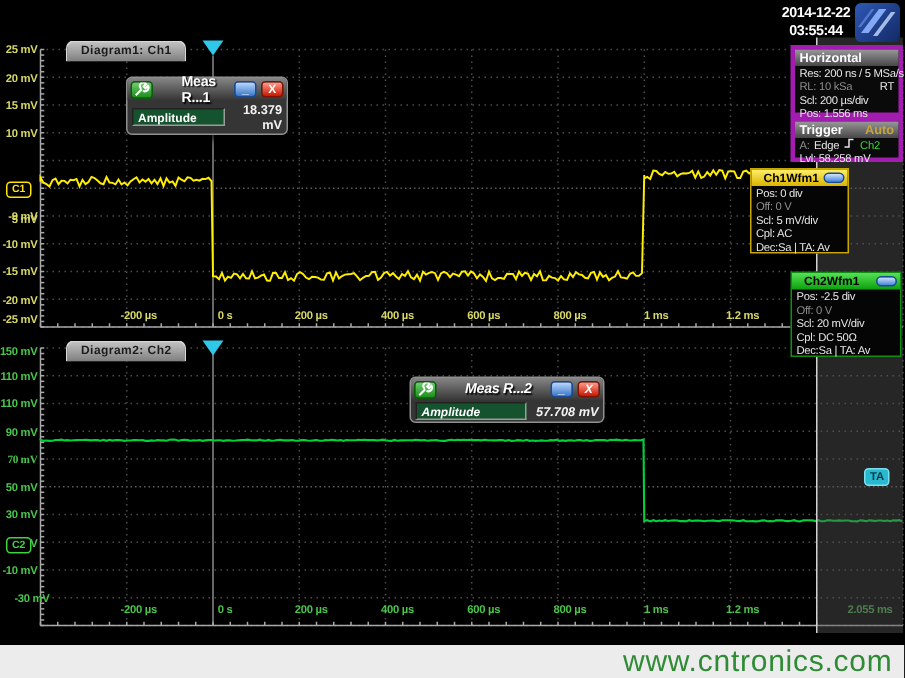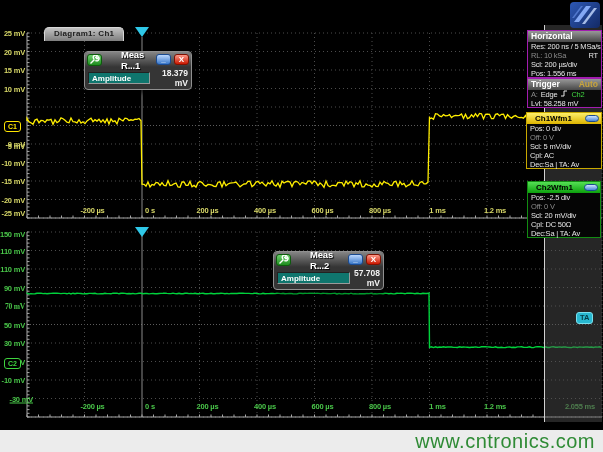--- a/index.html
+++ b/index.html
@@ -29,21 +29,21 @@
   .ta-badge { position:absolute; z-index:3; background:#28b8d0; color:#043c46; font-size:7.5px;
     font-weight:bold; border-radius:3px; padding:0 3px; line-height:10px; border:1px solid #7ae0ee; }
 
   
   .datetime { position:absolute; left:519px; top:3px; width:50px; z-index:5; color:#fff;
     font-size:9.5px; font-weight:bold; text-align:center; line-height:12px; letter-spacing:-0.3px; }
   .rs-logo { position:absolute; left:570px; top:2px; width:30px; height:26px; z-index:5;
     border-radius:4px; background:linear-gradient(135deg,#2d58b4 0%,#132a66 100%); overflow:hidden; }
   .rs-logo svg { display:block; }
 
-  .box { position:absolute; z-index:5; background:#0a0a0a; border:1px solid #a21caf; }
+  .box { position:absolute; z-index:5; background:#0a0a0a; border:3px solid #a21caf; }
   .box-header { height:11px; background:linear-gradient(#989898,#474747); color:#fff;
     font-weight:bold; font-size:8.5px; line-height:11px; padding:0 3px; display:flex;
     justify-content:space-between; align-items:center; }
   .box-row { font-size:7.5px; font-weight:normal; color:#e6e6e6; padding:0 3px; height:9px;
     line-height:9px; display:flex; justify-content:space-between; align-items:flex-end;
     letter-spacing:-0.2px; white-space:nowrap; }
   .box-row .dim { color:#8c8c8c; }
   .auto-mode { color:#c8a43c; }
   .trig-src { color:#3fd43f; }
   .trig-line { display:flex; gap:3px; justify-content:flex-start; }
@@ -66,21 +66,21 @@
   .popup-title-text { color:#fff; font-weight:bold; font-size:9.5px; flex:1;
     text-shadow:1px 1px 1px #000; letter-spacing:-0.2px;padding-left:16px; }
   .wrench-icon { width:15px; height:12px; border-radius:3px;
     background:linear-gradient(#6ed06e,#1e8c1e); border:1px solid #0c5c0c;
     display:flex; align-items:center; justify-content:center; }
   .btn-min, .btn-close { width:15px; height:11px; border-radius:3px; color:#fff; font-size:8px;
     font-weight:bold; text-align:center; line-height:10px; }
   .btn-min { background:linear-gradient(#bcd8ff,#3a78c8); border:1px solid #1a4a90; }
   .btn-close { background:linear-gradient(#ff9a8a,#c81800); border:1px solid #801000; }
   .meas-body { display:flex; align-items:center; gap:4px; padding:1px 3px; }
-  .meas-field { background:#0f766e; border-top:1px solid #222; border-left:1px solid #222;
+  .meas-field { background:#14532d; border-top:1px solid #222; border-left:1px solid #222;
     border-bottom:1px solid #9a9a9a; border-right:1px solid #9a9a9a; color:#fff; font-size:8px;
     font-weight:bold; height:12px; line-height:11px; padding:0 3px; width:62px; }
   .meas-value { color:#f2f2f2; font-size:8.5px; font-weight:bold; flex:1; text-align:right; }
 
   .watermark-bar { position:absolute; left:0; top:430px; width:603px; height:22px; z-index:10;
     background:#ececec; display:flex; align-items:center; justify-content:flex-end;
     padding-right:8px; }
   .watermark-text { color:#2f8b35; font-size:20px; letter-spacing:0.5px; }
 </style>
 </head>
@@ -329,20 +329,21 @@
       <line x1="533" y1="414.5" x2="533" y2="417" stroke="#a8a8a8" stroke-width="1"></line>
       <line x1="544.5" y1="414.5" x2="544.5" y2="417" stroke="#a8a8a8" stroke-width="1"></line>
       <path d="M27.0,121.1 L27.0,118.4 L29.0,121.8 L31.0,122.8 L33.0,124.3 L35.0,120.1 L37.0,119.1 L39.0,122.8 L41.0,120.5 L43.0,120.6 L45.0,122.3 L47.0,119.8 L49.0,120.1 L51.0,119.3 L53.0,124.3 L55.0,119.9 L57.0,122.7 L59.0,121.3 L61.0,117.9 L63.0,118.7 L65.0,120.3 L67.0,122.2 L69.0,122.8 L71.0,118.0 L73.0,121.7 L75.0,121.9 L77.0,122.9 L79.0,119.7 L81.0,123.0 L83.0,121.7 L85.0,123.6 L87.0,120.9 L89.0,119.5 L91.0,118.2 L93.0,121.6 L95.0,119.7 L97.0,121.1 L99.0,119.3 L101.0,122.2 L103.0,119.9 L105.0,122.7 L107.0,118.9 L109.0,124.0 L111.0,118.9 L113.0,121.7 L115.0,120.9 L117.0,123.9 L119.0,118.3 L121.0,119.8 L123.0,120.9 L125.0,118.2 L127.0,118.6 L129.0,120.4 L131.0,119.8 L133.0,120.4 L135.0,119.2 L137.0,119.4 L139.0,118.5 L141.0,120.8 L142.0,184.0 L142.0,184.1 L144.0,184.3 L146.0,186.1 L148.0,182.0 L150.0,187.0 L152.0,184.5 L154.0,185.2 L156.0,182.4 L158.0,182.9 L160.0,185.5 L162.0,182.7 L164.0,185.5 L166.0,185.7 L168.0,180.8 L170.0,185.6 L172.0,185.1 L174.0,183.8 L176.0,183.0 L178.0,187.0 L180.0,187.2 L182.0,181.9 L184.0,182.0 L186.0,185.3 L188.0,185.3 L190.0,181.4 L192.0,186.7 L194.0,185.4 L196.0,187.1 L198.0,182.7 L200.0,181.4 L202.0,182.6 L204.0,185.0 L206.0,186.1 L208.0,184.5 L210.0,184.7 L212.0,185.1 L214.0,186.4 L216.0,186.5 L218.0,182.2 L220.0,181.8 L222.0,187.0 L224.0,181.6 L226.0,185.7 L228.0,184.0 L230.0,183.1 L232.0,182.8 L234.0,182.7 L236.0,182.1 L238.0,184.3 L240.0,186.8 L242.0,185.2 L244.0,184.0 L246.0,183.9 L248.0,181.4 L250.0,181.2 L252.0,186.6 L254.0,185.1 L256.0,182.1 L258.0,181.3 L260.0,183.7 L262.0,182.1 L264.0,184.3 L266.0,186.0 L268.0,182.7 L270.0,183.9 L272.0,180.8 L274.0,184.9 L276.0,186.1 L278.0,183.1 L280.0,187.2 L282.0,181.2 L284.0,183.0 L286.0,181.9 L288.0,181.3 L290.0,182.1 L292.0,186.6 L294.0,182.3 L296.0,181.3 L298.0,182.2 L300.0,184.8 L302.0,182.4 L304.0,183.1 L306.0,184.1 L308.0,181.1 L310.0,180.9 L312.0,183.7 L314.0,180.9 L316.0,182.3 L318.0,185.6 L320.0,183.0 L322.0,184.6 L324.0,187.3 L326.0,181.1 L328.0,185.6 L330.0,186.7 L332.0,185.3 L334.0,185.3 L336.0,185.9 L338.0,182.5 L340.0,182.7 L342.0,182.6 L344.0,186.1 L346.0,181.1 L348.0,184.0 L350.0,181.7 L352.0,182.5 L354.0,186.7 L356.0,182.7 L358.0,184.2 L360.0,180.9 L362.0,186.9 L364.0,186.9 L366.0,183.9 L368.0,185.1 L370.0,185.4 L372.0,187.1 L374.0,184.0 L376.0,186.3 L378.0,186.6 L380.0,182.2 L382.0,184.7 L384.0,181.4 L386.0,182.9 L388.0,183.3 L390.0,185.2 L392.0,185.6 L394.0,181.9 L396.0,181.3 L398.0,186.4 L400.0,181.6 L402.0,184.6 L404.0,183.4 L406.0,186.8 L408.0,185.3 L410.0,184.4 L412.0,180.8 L414.0,184.9 L416.0,185.2 L418.0,185.8 L420.0,182.5 L422.0,181.6 L424.0,183.9 L426.0,183.8 L428.0,182.1 L429.5,116.6 L429.5,118.9 L431.5,117.9 L433.5,119.3 L435.5,113.7 L437.5,114.0 L439.5,115.9 L441.5,116.8 L443.5,114.6 L445.5,115.9 L447.5,115.7 L449.5,114.6 L451.5,117.6 L453.5,116.1 L455.5,115.5 L457.5,115.7 L459.5,115.3 L461.5,113.9 L463.5,118.5 L465.5,114.3 L467.5,118.6 L469.5,117.7 L471.5,114.7 L473.5,117.0 L475.5,113.6 L477.5,116.5 L479.5,113.4 L481.5,113.8 L483.5,118.9 L485.5,114.3 L487.5,114.1 L489.5,114.3 L491.5,118.7 L493.5,118.7 L495.5,114.4 L497.5,113.8 L499.5,115.7 L501.5,114.3 L503.5,114.1 L505.5,118.6 L507.5,114.7 L509.5,116.8 L511.5,118.1 L513.5,116.4 L515.5,115.6 L517.5,117.0 L519.5,117.6 L521.5,117.3 L523.5,118.2 L525.5,115.6 L527.5,119.9 L529.5,113.7 L531.5,114.9 L533.5,115.6 L535.5,116.3 L537.5,119.0 L539.5,117.2 L541.5,114.4 L543.5,114.3" fill="none" stroke="#ffee00" stroke-width="1.3"></path>
       <path d="M27.0,293.5 L27.0,293.3 L29.0,293.9 L31.0,293.7 L33.0,293.9 L35.0,293.8 L37.0,293.3 L39.0,293.3 L41.0,293.1 L43.0,293.6 L45.0,293.4 L47.0,293.7 L49.0,293.5 L51.0,293.4 L53.0,293.3 L55.0,293.3 L57.0,293.2 L59.0,293.4 L61.0,293.6 L63.0,293.4 L65.0,293.4 L67.0,293.8 L69.0,293.2 L71.0,293.9 L73.0,293.2 L75.0,293.7 L77.0,293.3 L79.0,293.4 L81.0,293.5 L83.0,293.9 L85.0,293.7 L87.0,293.7 L89.0,293.4 L91.0,293.4 L93.0,293.5 L95.0,293.3 L97.0,293.9 L99.0,293.9 L101.0,293.6 L103.0,293.8 L105.0,293.3 L107.0,293.6 L109.0,293.6 L111.0,293.8 L113.0,293.2 L115.0,293.1 L117.0,293.2 L119.0,293.8 L121.0,293.3 L123.0,293.2 L125.0,293.4 L127.0,293.8 L129.0,293.5 L131.0,293.7 L133.0,293.4 L135.0,293.9 L137.0,293.6 L139.0,293.3 L141.0,293.3 L143.0,293.7 L145.0,293.5 L147.0,293.5 L149.0,293.9 L151.0,293.6 L153.0,293.5 L155.0,293.8 L157.0,293.7 L159.0,293.5 L161.0,293.4 L163.0,293.3 L165.0,293.1 L167.0,293.4 L169.0,293.6 L171.0,293.6 L173.0,293.1 L175.0,293.6 L177.0,293.8 L179.0,293.3 L181.0,293.8 L183.0,293.7 L185.0,293.3 L187.0,293.2 L189.0,293.6 L191.0,293.5 L193.0,293.6 L195.0,293.3 L197.0,293.8 L199.0,293.8 L201.0,293.4 L203.0,293.3 L205.0,293.7 L207.0,293.8 L209.0,293.6 L211.0,293.3 L213.0,293.8 L215.0,293.8 L217.0,293.4 L219.0,293.5 L221.0,293.2 L223.0,293.4 L225.0,293.7 L227.0,293.4 L229.0,293.9 L231.0,293.4 L233.0,293.5 L235.0,293.5 L237.0,293.5 L239.0,293.2 L241.0,293.3 L243.0,293.2 L245.0,293.4 L247.0,293.4 L249.0,293.4 L251.0,293.6 L253.0,293.5 L255.0,293.1 L257.0,293.5 L259.0,293.8 L261.0,293.9 L263.0,293.3 L265.0,293.8 L267.0,293.6 L269.0,293.6 L271.0,293.5 L273.0,293.5 L275.0,293.6 L277.0,293.2 L279.0,293.4 L281.0,293.6 L283.0,293.3 L285.0,293.8 L287.0,293.6 L289.0,293.5 L291.0,293.4 L293.0,293.8 L295.0,293.9 L297.0,293.9 L299.0,293.3 L301.0,293.2 L303.0,293.5 L305.0,293.2 L307.0,293.4 L309.0,293.2 L311.0,293.3 L313.0,293.2 L315.0,293.4 L317.0,293.3 L319.0,293.4 L321.0,293.6 L323.0,293.2 L325.0,293.4 L327.0,293.5 L329.0,293.6 L331.0,293.6 L333.0,293.4 L335.0,293.3 L337.0,293.9 L339.0,293.4 L341.0,293.9 L343.0,293.8 L345.0,293.4 L347.0,293.6 L349.0,293.8 L351.0,293.2 L353.0,293.9 L355.0,293.7 L357.0,293.9 L359.0,293.8 L361.0,293.6 L363.0,293.8 L365.0,293.8 L367.0,293.4 L369.0,293.6 L371.0,293.2 L373.0,293.9 L375.0,293.6 L377.0,293.9 L379.0,293.6 L381.0,293.6 L383.0,293.8 L385.0,293.3 L387.0,293.4 L389.0,293.8 L391.0,293.4 L393.0,293.9 L395.0,293.8 L397.0,293.3 L399.0,293.4 L401.0,293.3 L403.0,293.4 L405.0,293.8 L407.0,293.2 L409.0,293.3 L411.0,293.1 L413.0,293.4 L415.0,293.7 L417.0,293.2 L419.0,293.5 L421.0,293.7 L423.0,293.3 L425.0,293.5 L427.0,293.5 L429.0,293.1 L429.5,347.2 L429.5,347.4 L431.5,346.8 L433.5,347.6 L435.5,346.8 L437.5,347.5 L439.5,347.0 L441.5,347.3 L443.5,346.8 L445.5,347.3 L447.5,347.0 L449.5,346.9 L451.5,347.0 L453.5,347.4 L455.5,347.4 L457.5,347.5 L459.5,346.8 L461.5,347.3 L463.5,347.0 L465.5,347.1 L467.5,347.2 L469.5,347.5 L471.5,347.2 L473.5,347.2 L475.5,346.9 L477.5,347.3 L479.5,347.4 L481.5,346.8 L483.5,346.8 L485.5,346.8 L487.5,346.9 L489.5,347.0 L491.5,347.3 L493.5,347.4 L495.5,346.8 L497.5,347.5 L499.5,347.5 L501.5,347.3 L503.5,347.6 L505.5,347.5 L507.5,347.1 L509.5,346.9 L511.5,347.5 L513.5,347.3 L515.5,347.5 L517.5,346.9 L519.5,346.9 L521.5,346.8 L523.5,347.3 L525.5,347.4 L527.5,347.2 L529.5,346.8 L531.5,347.5 L533.5,347.6 L535.5,346.9 L537.5,346.8 L539.5,346.8 L541.5,346.9 L543.5,347.4 L545.5,346.8 L547.5,347.5 L549.5,347.5 L551.5,346.9 L553.5,346.8 L555.5,347.2 L557.5,347.2 L559.5,346.9 L561.5,347.2 L563.5,347.0 L565.5,347.0 L567.5,347.4 L569.5,347.5 L571.5,347.6 L573.5,346.9 L575.5,347.1 L577.5,347.5 L579.5,346.9 L581.5,347.1 L583.5,347.3 L585.5,347.0 L587.5,347.0 L589.5,347.3 L591.5,347.0 L593.5,347.5 L595.5,346.9 L597.5,347.1 L599.5,346.8 L601.5,347.5" fill="none" stroke="#00d23c" stroke-width="1.4"></path>
       <rect x="544.5" y="25" width="57.5" height="199" fill="rgba(85,85,85,0.45)"></rect>
       <rect x="544.5" y="225" width="57.5" height="197" fill="rgba(85,85,85,0.45)"></rect>
       <line x1="544.5" y1="25" x2="544.5" y2="422" stroke="#d2d2d2" stroke-width="1"></line>
     </svg>
 
   <div class="diagram-tab" style="left:44px;top:27px;">Diagram1: Ch1</div>
+  <div class="diagram-tab" style="left:44px;top:227px;">Diagram2: Ch2</div>
 
   <div class="trig-tri" style="left:135px;top:27px;"></div>
   <div class="trig-tri" style="left:135px;top:227px;"></div>
 
   <div class="ch-marker c1" style="left:4px;top:121px;">C1</div>
   <div class="ch-marker c2" style="left:4px;top:358px;">C2</div>
 
   <div class="ta-badge" style="left:576px;top:312px;">TA</div>
 
   <div class="popup" style="left:84px;top:51px;width:108px;">
@@ -355,37 +356,41 @@
       <span class="popup-title-text">Meas R...1</span>
       <span class="btn-min">_</span>
       <span class="btn-close">X</span>
     </div>
     <div class="meas-body">
       <span class="meas-field">Amplitude</span>
       <span class="meas-value">18.379 mV</span>
     </div>
   </div>
 
-  <div class="popup" style="left:273px;top:251px;width:111px;">
+  <div class="popup" style="left:273px;top:251px;width:130px;font-style:italic;">
     <div class="popup-title">
       <span class="wrench-icon">
         <svg width="11" height="10" viewBox="0 0 11 10">
             <path d="M1.5 8.5 L5.5 4.5 M5.2 4.2 a2.3 2.3 0 1 1 3.2 -3.2 l-1.6 1.6 1.2 1.2 1.6-1.6 a2.3 2.3 0 0 1 -3.2 3.2" stroke="#fff" stroke-width="1.4" fill="none"></path>
           </svg>
       </span>
       <span class="popup-title-text">Meas R...2</span>
       <span class="btn-min">_</span>
       <span class="btn-close">X</span>
     </div>
     <div class="meas-body">
       <span class="meas-field" style="width:74px">Amplitude</span>
       <span class="meas-value">57.708 mV</span>
     </div>
   </div>
 
+  <div class="datetime">
+    <div>2014-12-22</div>
+    <div>03:55:44</div>
+  </div>
   <div class="rs-logo">
     <svg width="30" height="26" viewBox="0 0 30 26">
       <path d="M4 20 L16 4 L21 4 L9 20 Z" fill="#8fb4ff" opacity="0.9"></path>
       <path d="M12 22 L24 6 L27 6 L15 22 Z" fill="#c8dcff" opacity="0.8"></path>
       <path d="M2 16 L11 4 L13 4 L4 16 Z" fill="#5b83d8" opacity="0.8"></path>
     </svg>
   </div>
 
   <div class="box" style="left:527px;top:30px;width:75px;height:48px;">
     <div class="box-header">
@@ -417,21 +422,21 @@
       <span><svg width="8" height="8" viewBox="0 0 8 8">
             <polyline points="1,7 4,7 4,2 7,2" stroke="#e6e6e6" stroke-width="1" fill="none"></polyline>
           </svg></span>
       <span class="trig-src">Ch2</span>
     </div>
     <div class="box-row">
         <span>Lvl: 58.258 mV</span>
       </div>
   </div>
 
-  <div class="panel ch1" style="left:526px;top:112px;width:76px;height:57px;">
+  <div class="panel ch1" style="left:500px;top:112px;width:66px;height:57px;">
     <div class="panel-title">
       <span>Ch1Wfm1</span>
       <span class="pill-btn"></span>
     </div>
     <div class="box-row">
         <span>Pos: 0 div</span>
       </div>
     <div class="box-row">
         <span class="dim">Off: 0 V</span>
       </div>
@@ -483,21 +488,21 @@
     <span class="axlab r" style="left: 25px; top: 213px; color: rgb(216, 216, 104);">-25 mV</span>
     <span class="axlab r" style="left: 25px; top: 234px; color: rgb(73, 197, 73);">150 mV</span>
     <span class="axlab r" style="left: 25px; top: 250.5px; color: rgb(73, 197, 73);">110 mV</span>
     <span class="axlab r" style="left: 25px; top: 269px; color: rgb(73, 197, 73);">110 mV</span>
     <span class="axlab r" style="left: 25px; top: 287.5px; color: rgb(73, 197, 73);">90 mV</span>
     <span class="axlab r" style="left: 25px; top: 306px; color: rgb(73, 197, 73); font-family: Liberation Serif, serif;">70 mV</span>
     <span class="axlab r" style="left: 25px; top: 324.5px; color: rgb(73, 197, 73);">50 mV</span>
     <span class="axlab r" style="left: 25px; top: 343px; color: rgb(73, 197, 73);">30 mV</span>
     <span class="axlab r" style="left: 25px; top: 361.5px; color: rgb(73, 197, 73);">10 mV</span>
     <span class="axlab r" style="left: 25px; top: 380px; color: rgb(73, 197, 73);">-10 mV</span>
-    <span class="axlab r" style="left: 33px; top: 398.5px; color: rgb(73, 197, 73); text-decoration: underline;">-30 mV</span>
+    <span class="axlab r" style="left: 33px; top: 398.5px; color: rgb(73, 197, 73);">-30 mV</span>
     <span class="axlab r" style="left: 25px; top: 408px; color: rgb(73, 197, 73); margin-top: 36px;">-50 mV</span>
     <span class="axlab" style="left: 92.5px; top: 210px; color: rgb(216, 216, 104);">-200 µs</span>
     <span class="axlab" style="left: 150px; top: 210px; color: rgb(216, 216, 104);">0 s</span>
     <span class="axlab" style="left: 207.5px; top: 210px; color: rgb(216, 216, 104);">200 µs</span>
     <span class="axlab" style="left: 265px; top: 210px; color: rgb(216, 216, 104);">400 µs</span>
     <span class="axlab" style="left: 322.5px; top: 210px; color: rgb(216, 216, 104);">600 µs</span>
     <span class="axlab" style="left: 380px; top: 210px; color: rgb(216, 216, 104);">800 µs</span>
     <span class="axlab" style="left: 437.5px; top: 210px; color: rgb(216, 216, 104);">1 ms</span>
     <span class="axlab" style="left: 495px; top: 210px; color: rgb(216, 216, 104);">1.2 ms</span>
     <span class="axlab" style="left: 92.5px; top: 406px; color: rgb(73, 197, 73);">-200 µs</span>

